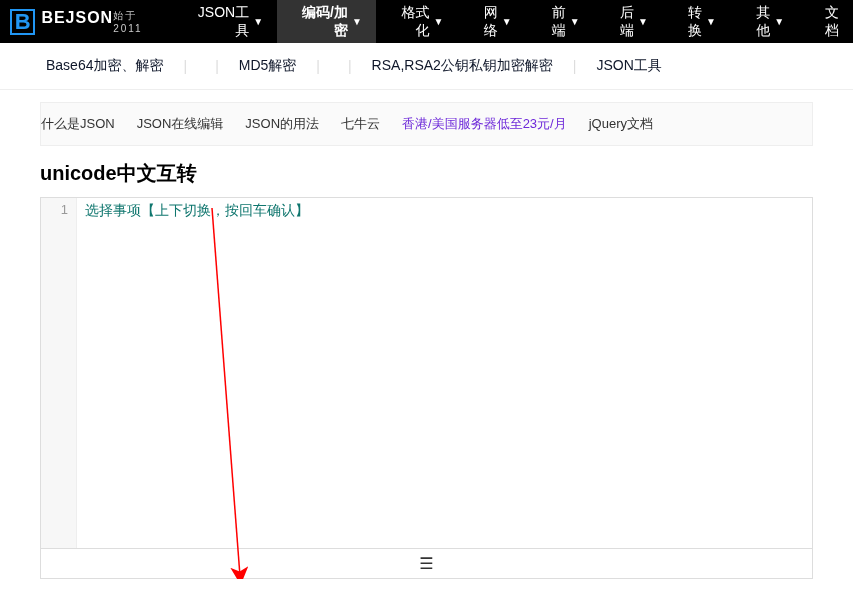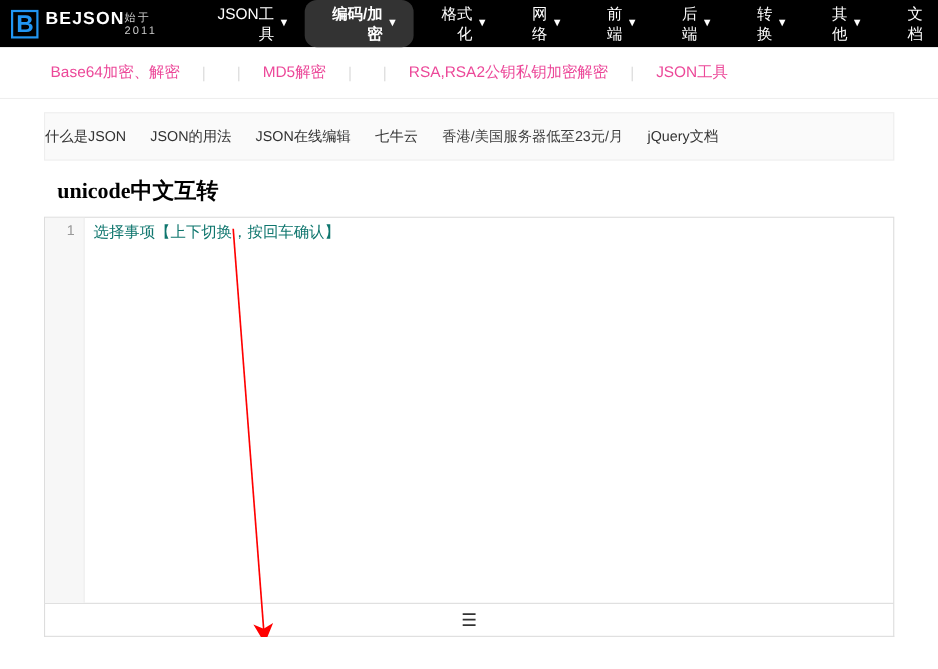--- a/index.html
+++ b/index.html
@@ -7,35 +7,35 @@
     
     
     .topnav { background: #000; height: 43px; display: flex; align-items: center; color: #fff; }
     .logo { display: flex; align-items: center; padding: 0 10px 0 10px; }
     .logo-icon { color: #2196f3; font-size: 22px; font-weight: bold; border: 2px solid #2196f3; width: 26px; height: 26px; display: flex; align-items: center; justify-content: center; margin-right: 6px; }
     .logo-text { display: flex; flex-direction: row; }
     .logo-main { font-size: 16px; font-weight: bold; letter-spacing: 1px; }
     .logo-sub { font-size: 10px; color: #ccc; letter-spacing: 2px; }
     .nav-items { display: flex; height: 100%; }
     .nav-item { padding: 0 14px; display: flex; align-items: center; cursor: pointer; font-size: 14px; color: #fff; text-align: right; }
-    .nav-item.active { background: #333; font-weight: bold; border-radius: 11px; }
+    .nav-item.active { background: #333; font-weight: bold; }
     .caret { margin-left: 4px; font-size: 10px; }
     
     
     .subnav { background: #fff; padding: 14px 40px; display: flex; align-items: center; border-bottom: 1px solid #eee; }
-    .subnav-item { cursor: pointer; font-size: 14px; color: #ec4899; padding: 0 6px; }
+    .subnav-item { cursor: pointer; font-size: 14px; color: #0f172a; padding: 0 6px; }
     .sep { color: #ddd; margin: 0 14px; }
     
     
     .linkbar { background: #fafafa; margin: 12px 40px 0 40px; padding: 12px 0; display: flex; align-items: center; border: 1px solid #eee; font-size: 13px; }
     .link-item { cursor: pointer; margin-right: 22px; color: #333; }
-    .link-item.red { color: #404040; }
+    .link-item.red { color: #6d28d9; }
     
     
-    .page-title { font-size: 20px; font-weight: bold; margin: 14px 40px 10px 52px; font-family: Liberation Serif, serif; }
+    .page-title { font-size: 20px; font-weight: bold; margin: 14px 40px 10px 40px; }
     
     
     .editor-wrap { margin: 0 40px; border: 1px solid #ddd; position: relative; }
     .editor { display: flex; height: 350px; position: relative; }
     .gutter { width: 36px; background: #f7f7f7; border-right: 1px solid #eee; text-align: right; padding: 4px 8px 0 0; color: #999; font-size: 13px; }
     .code-area { flex: 1; padding: 4px 8px; font-size: 14px; color: #0f766e; position: relative; }
     .arrow-svg { position: absolute; top: 0; left: 0; pointer-events: none; }
     
     
     .hbar { border: 1px solid #ddd; border-top: none; margin: 0 40px; height: 30px; display: flex; align-items: center; justify-content: center; }
@@ -72,22 +72,22 @@
     <span class="subnav-item">MD5解密</span>
     <span class="sep">|</span>
     <span class="sep">|</span>
     <span class="subnav-item">RSA,RSA2公钥私钥加密解密</span>
     <span class="sep">|</span>
     <span class="subnav-item">JSON工具</span>
   </div>
 
 <div class="linkbar" id="linkbar">
     <span class="link-item">什么是JSON</span>
+    <span class="link-item">JSON在线编辑</span>
     <span class="link-item">JSON的用法</span>
-    <span class="link-item">JSON在线编辑</span>
     <span class="link-item">七牛云</span>
     <span class="link-item red">香港/美国服务器低至23元/月</span>
     <span class="link-item">jQuery文档</span>
   </div>
 
 <h1 class="page-title">unicode中文互转</h1>
 
 <div class="editor-wrap">
   <div class="editor">
     <div class="gutter">

